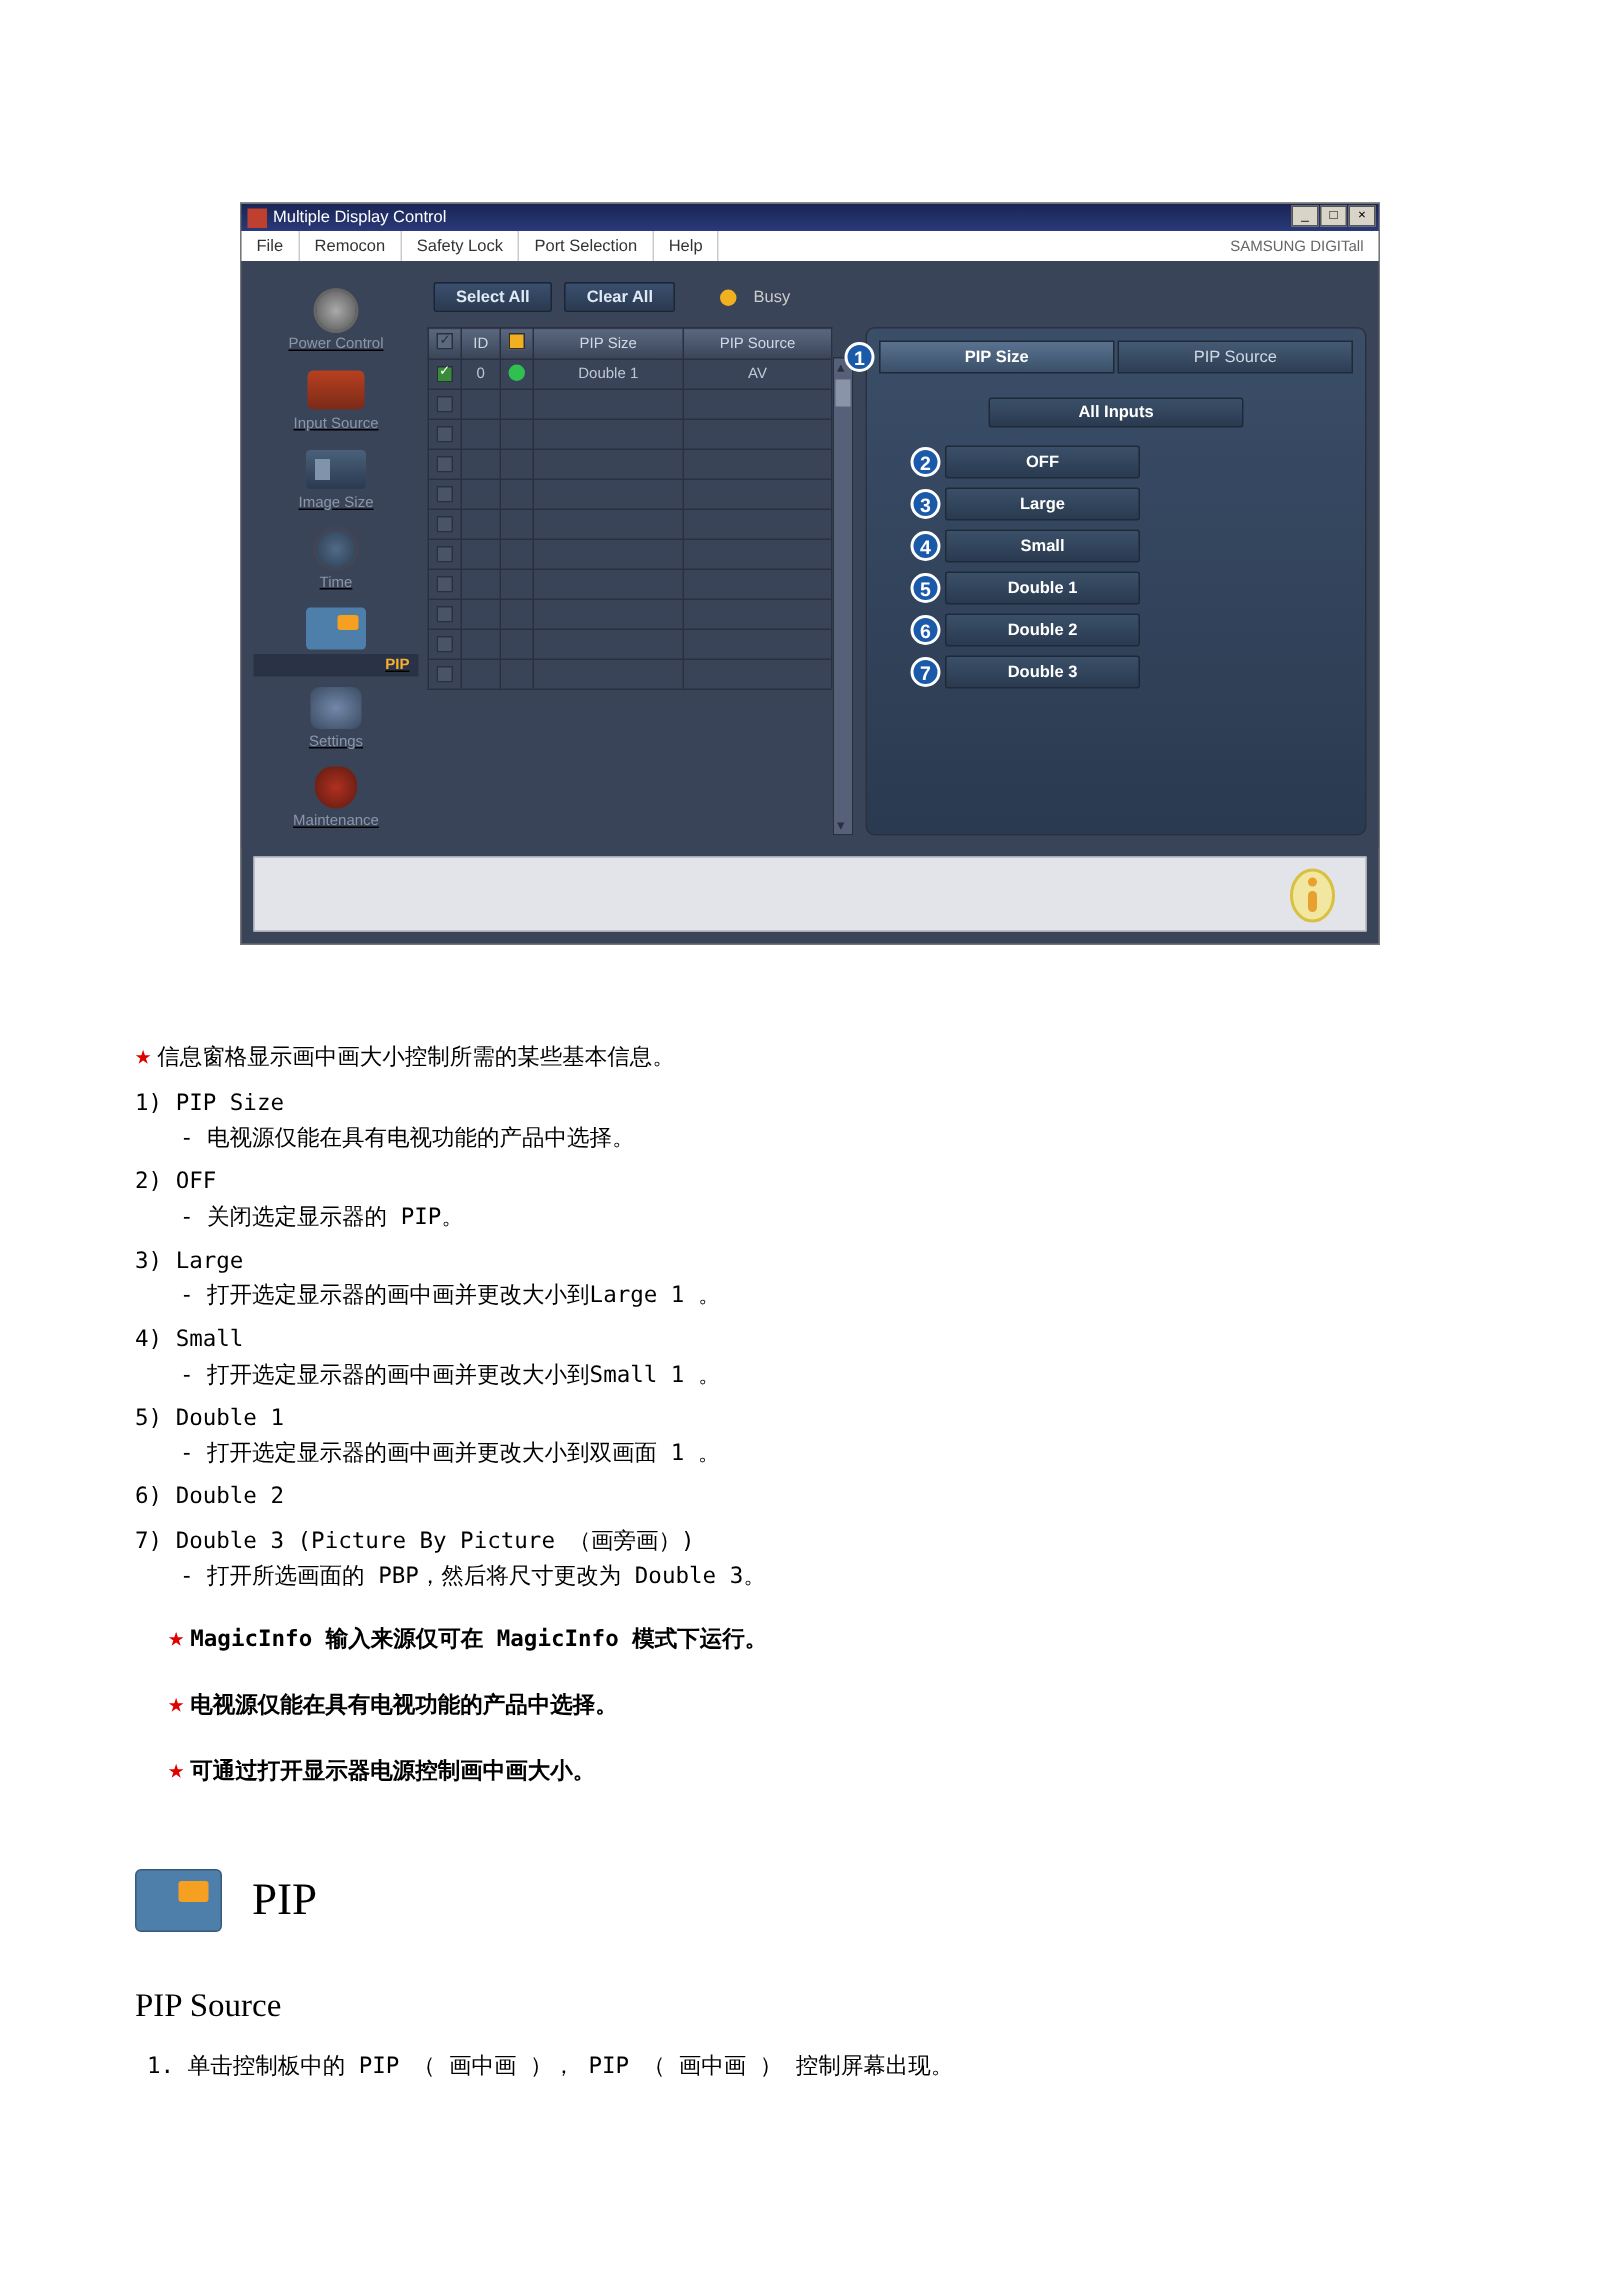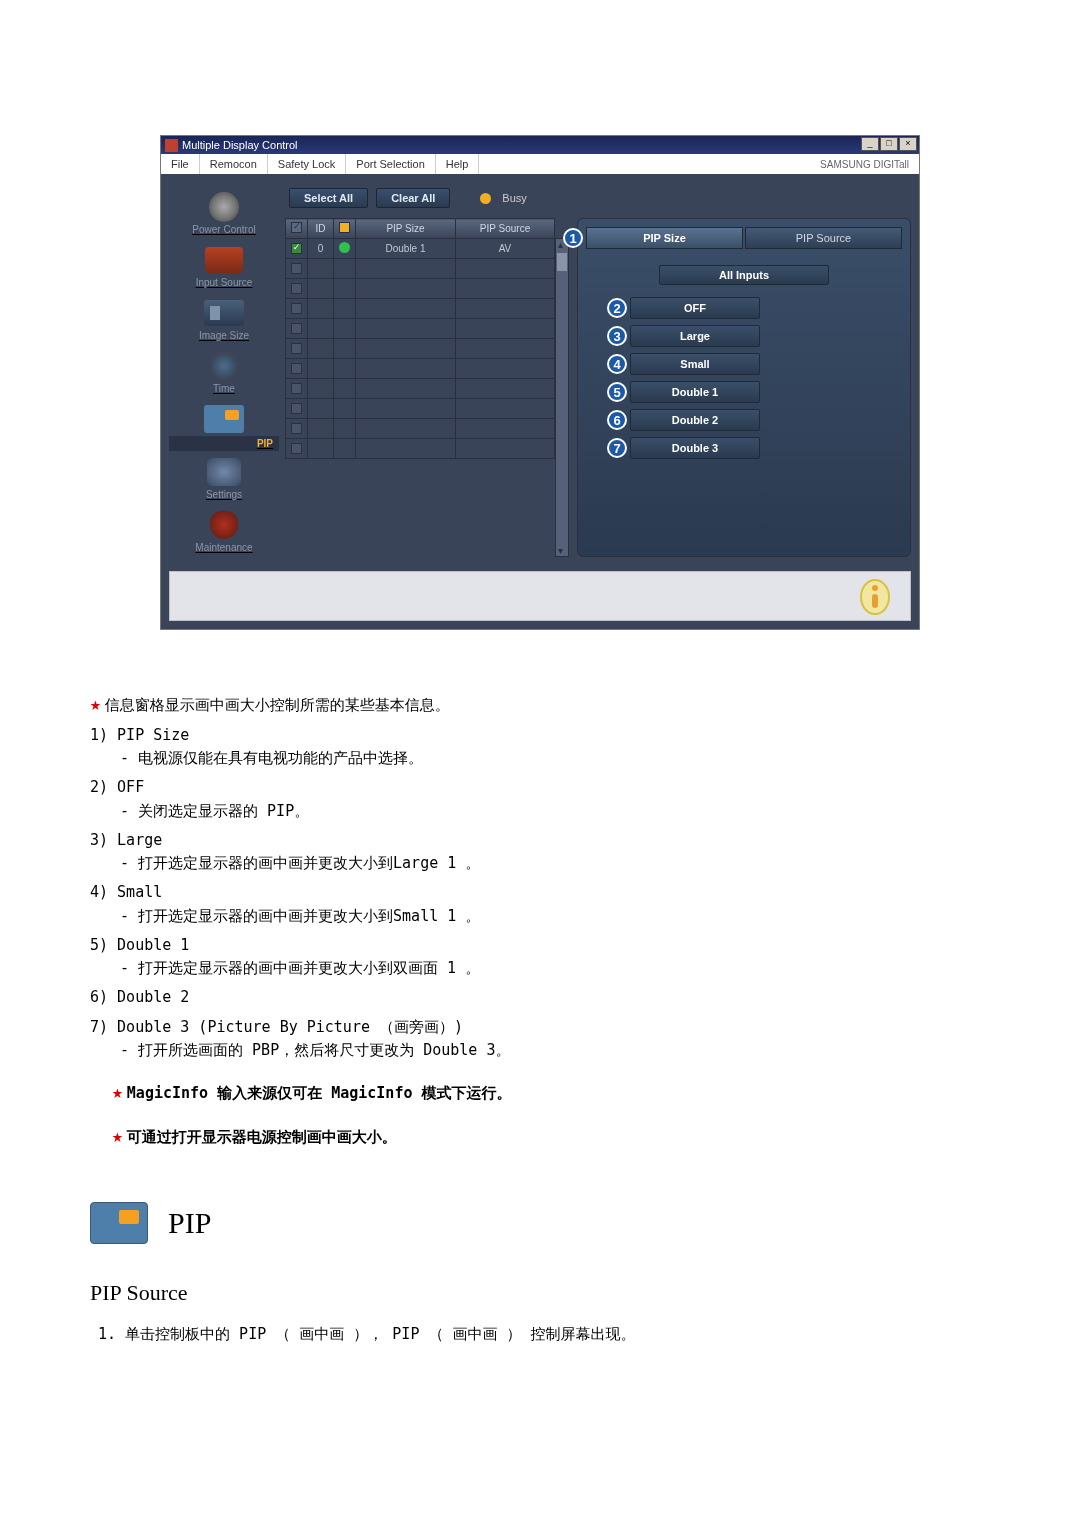--- a/index.html
+++ b/index.html
@@ -532,20 +532,21 @@
 
     <p class="num-line">5) <span>Double 1</span></p>
     <p class="sub-line">- <span>打开选定显示器的画中画并更改大小到双画面 1 。</span></p>
 
     <p class="num-line">6) <span>Double 2</span></p>
 
     <p class="num-line">7) <span>Double 3 (Picture By Picture （画旁画）)</span></p>
     <p class="sub-line">- <span>打开所选画面的 PBP，然后将尺寸更改为 Double 3。</span></p>
 
     <p class="star-line"><span class="star">★</span><span class="txt">MagicInfo 输入来源仅可在 MagicInfo 模式下运行。</span></p>
+    <p class="star-line"><span class="star">★</span><span class="txt">电视源仅能在具有电视功能的产品中选择。</span></p>
     <p class="star-line"><span class="star">★</span><span class="txt">可通过打开显示器电源控制画中画大小。</span></p>
 
     <div class="section-pip">
       <div class="icon-box"></div>
       <div class="pip-title">PIP</div>
     </div>
 
     <div class="sub-heading">PIP Source</div>
     <div class="sub-list">1. 单击控制板中的 PIP （ 画中画 ）， PIP （ 画中画 ） 控制屏幕出现。</div>
   </div>

